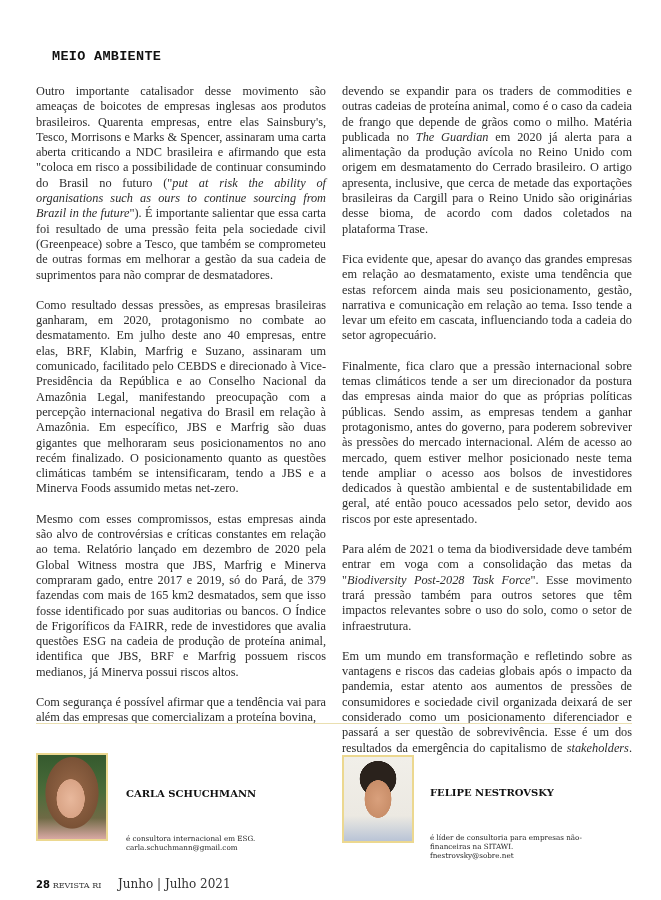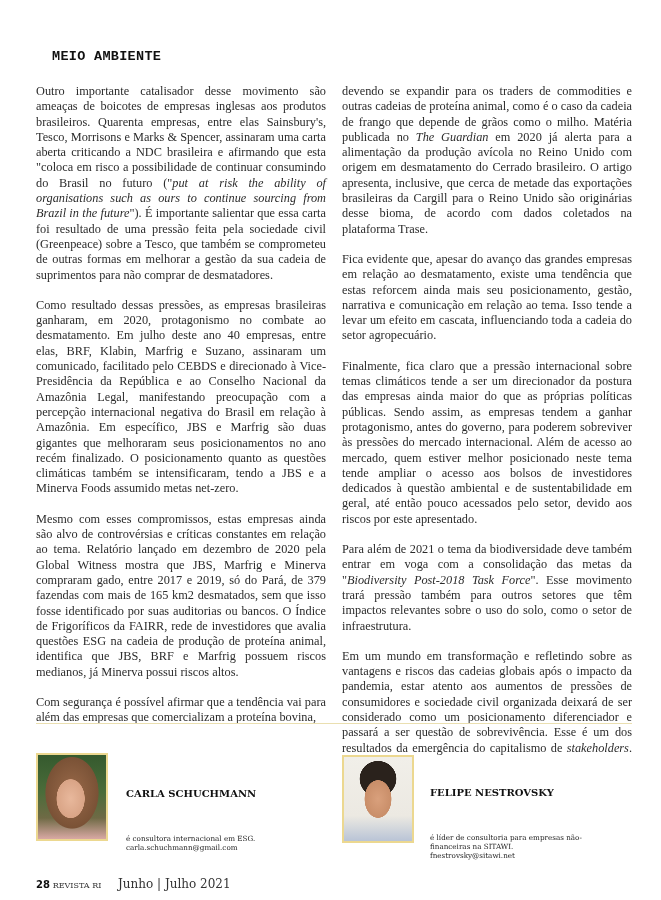--- a/index.html
+++ b/index.html
@@ -53,41 +53,41 @@
   <p><span>Outro importante catalisador desse movimento são ameaças de boicotes de empresas inglesas aos produtos brasileiros. Quarenta empresas, entre elas Sainsbury's, Tesco, Morrisons e Marks &amp; Spencer, assinaram uma carta aberta criticando a NDC brasileira e afirmando que esta "coloca em risco a possibilidade de continuar consumindo do Brasil no futuro ("</span><em>put at risk the ability of organisations such as ours to continue sourcing from Brazil in the future</em><span>"). É importante salientar que essa carta foi resultado de uma pressão feita pela sociedade civil (Greenpeace) sobre a Tesco, que também se comprometeu de outras formas em melhorar a gestão da sua cadeia de suprimentos para não comprar de desmatadores.</span></p>
   <p>Como resultado dessas pressões, as empresas brasileiras ganharam, em 2020, protagonismo no combate ao desmatamento. Em julho deste ano 40 empresas, entre elas, BRF, Klabin, Marfrig e Suzano, assinaram um comunicado, facilitado pelo CEBDS e direcionado à Vice-Presidência da República e ao Conselho Nacional da Amazônia Legal, manifestando preocupação com a percepção internacional negativa do Brasil em relação à Amazônia. Em específico, JBS e Marfrig são duas gigantes que melhoraram seus posicionamentos no ano recém finalizado. O posicionamento quanto as questões climáticas também se intensificaram, tendo a JBS e a Minerva Foods assumido metas net-zero.</p>
   <p>Mesmo com esses compromissos, estas empresas ainda são alvo de controvérsias e críticas constantes em relação ao tema. Relatório lançado em dezembro de 2020 pela Global Witness mostra que JBS, Marfrig e Minerva compraram gado, entre 2017 e 2019, só do Pará, de 379 fazendas com mais de 165 km2 desmatados, sem que isso fosse identificado por suas auditorias ou bancos. O Índice de Frigoríficos da FAIRR, rede de investidores que avalia questões ESG na cadeia de produção de proteína animal, identifica que JBS, BRF e Marfrig possuem riscos medianos, já Minerva possui riscos altos.</p>
   <p class="cont">Com segurança é possível afirmar que a tendência vai para além das empresas que comercializam a proteína bovina,</p>
 </div>
 
 <div class="col right">
   <p><span>devendo se expandir para os traders de commodities e outras cadeias de proteína animal, como é o caso da cadeia de frango que depende de grãos como o milho. Matéria publicada no </span><em>The Guardian</em><span> em 2020 já alerta para a alimentação da produção avícola no Reino Unido com origem em desmatamento do Cerrado brasileiro. O artigo apresenta, inclusive, que cerca de metade das exportações brasileiras da Cargill para o Reino Unido são originárias desse bioma, de acordo com dados coletados na plataforma Trase.</span></p>
   <p>Fica evidente que, apesar do avanço das grandes empresas em relação ao desmatamento, existe uma tendência que estas reforcem ainda mais seu posicionamento, gestão, narrativa e comunicação em relação ao tema. Isso tende a levar um efeito em cascata, influenciando toda a cadeia do setor agropecuário.</p>
   <p>Finalmente, fica claro que a pressão internacional sobre temas climáticos tende a ser um direcionador da postura das empresas ainda maior do que as próprias políticas públicas. Sendo assim, as empresas tendem a ganhar protagonismo, antes do governo, para poderem sobreviver às pressões do mercado internacional. Além de acesso ao mercado, quem estiver melhor posicionado neste tema tende ampliar o acesso aos bolsos de investidores dedicados à questão ambiental e de sustentabilidade em geral, até então pouco acessados pelo setor, devido aos riscos por este apresentado.</p>
-  <p><span>Para além de 2021 o tema da biodiversidade deve também entrar em voga com a consolidação das metas da "</span><em>Biodiversity Post-2018 Task Force</em><span>". Esse movimento trará pressão também para outros setores que têm impactos relevantes sobre o uso do solo, como o setor de infraestrutura.</span></p>
+  <p><span>Para além de 2021 o tema da biodiversidade deve também entrar em voga com a consolidação das metas da "</span><em>Biodiversity Post-2028 Task Force</em><span>". Esse movimento trará pressão também para outros setores que têm impactos relevantes sobre o uso do solo, como o setor de infraestrutura.</span></p>
   <p><span>Em um mundo em transformação e refletindo sobre as vantagens e riscos das cadeias globais após o impacto da pandemia, estar atento aos aumentos de pressões de consumidores e sociedade civil organizada deixará de ser considerado como um posicionamento diferenciador e passará a ser questão de sobrevivência. Esse é um dos resultados da emergência do capitalismo de </span><em>stakeholders</em><span>. </span><span class="ri-mark">RI</span></p>
 </div>
 
 <div class="divider"></div>
 
 <div class="author carla">
   <div class="photo"></div>
   <div class="info">
     <span class="name">CARLA SCHUCHMANN</span>
     <span class="role">é consultora internacional em ESG.</span>
     <span class="email">carla.schuchmann@gmail.com</span>
   </div>
 </div>
 
 <div class="author felipe">
   <div class="photo"></div>
   <div class="info">
     <span class="name">FELIPE NESTROVSKY</span>
     <span class="role">é líder de consultoria para empresas não-financeiras na SITAWI.</span>
-    <span class="email">fnestrovsky@sitawi.net</span>
+    <span class="email">fnestrovsky@sobre.net</span>
   </div>
 </div>
 
 <div class="footer">
   <span class="page-num">28</span>
   <span class="mag">REVISTA RI</span>
   <span class="date">Junho | Julho 2021</span>
 </div>
 
 </body></html>

